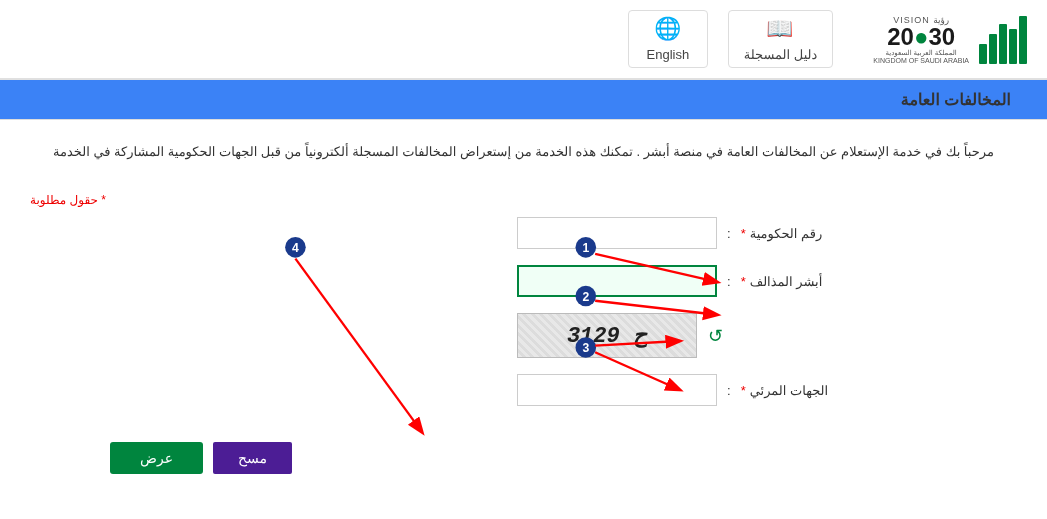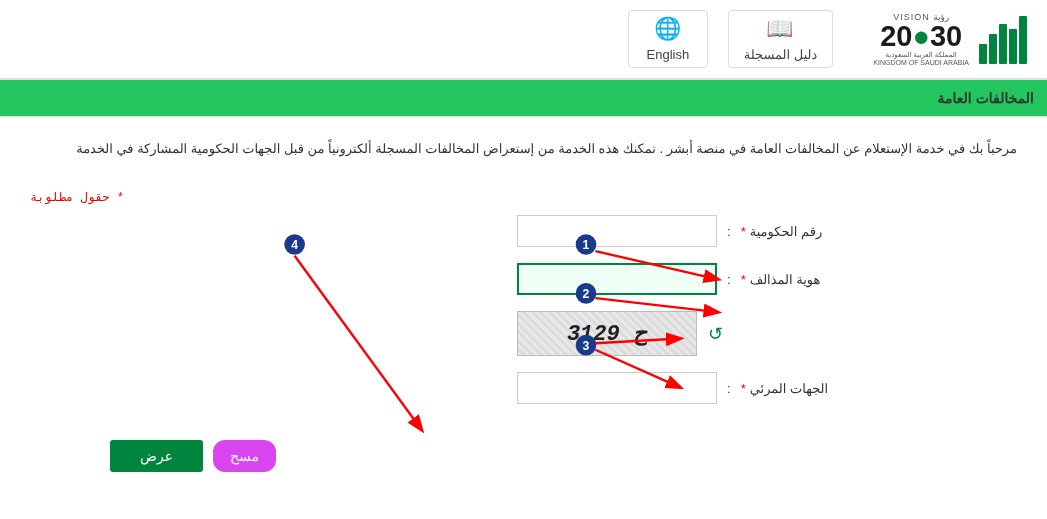--- a/index.html
+++ b/index.html
@@ -32,21 +32,21 @@
       align-items: center;
       font-size: 10px;
       color: #333;
     }
     .vision-logo .vision-text {
       font-size: 9px;
       color: #555;
       letter-spacing: 1px;
     }
     .vision-logo .year {
-      font-size: 29px;
+      font-size: 24px;
       font-weight: bold;
       color: #1a1a1a;
       line-height: 1;
     }
     .vision-logo .year span {
       color: #00853e;
     }
     .vision-logo .kingdom {
       font-size: 7px;
       color: #555;
@@ -80,52 +80,51 @@
       font-size: 13px;
       min-width: 80px;
     }
     .nav-icon {
       font-size: 22px;
       color: #00853e;
     }
 
     
     .page-title-bar {
-      background: #22c55e;
+      background: #3b82f6;
       border-bottom: 1px solid #ddd;
-      padding: 10px 13px;
+      padding: 10px 36px;
       text-align: right;
-      font-size: 14px;
+      font-size: 16px;
       font-weight: bold;
       color: #333;
       direction: rtl;
     }
 
     
     .main-content {
       padding: 20px 30px;
       direction: rtl;
     }
     .welcome-text {
       font-size: 13px;
       color: #333;
-      text-align: right;
+      text-align: center;
       margin-bottom: 30px;
       line-height: 1.8;
     }
     .required-note {
       color: #e00;
       font-size: 12px;
       text-align: right;
       margin-bottom: 10px;
       display: flex;
       align-items: center;
       justify-content: flex-end;
       gap: 4px;
-      font-family: Liberation Mono, monospace;
     }
 
     
     .form-container {
       display: flex;
       direction: rtl;
       position: relative;
     }
     .form-fields {
       flex: 1;
@@ -216,27 +215,27 @@
       background: #00853e;
       color: #fff;
       border: none;
       padding: 0 30px;
       font-size: 14px;
       cursor: pointer;
       border-radius: 3px;
       font-family: inherit;
     }
     .btn-clear {
-      background: #d946ef;
+      background: #4c1d95;
       color: #fff;
       border: none;
-      padding: 8px 17px;
+      padding: 8px 25px;
       font-size: 14px;
       cursor: pointer;
-      border-radius: 12px;
+      border-radius: 2px;
       font-family: inherit;
     }
 
     
     .form-wrapper {
       position: relative;
       min-height: 280px;
     }
 
     
@@ -308,21 +307,21 @@
           <span class="form-label">
             <span>رقم الحكومية</span>
             <span class="req-star"> *</span>
           </span>
           <span class="colon">:</span>
           <input type="text" class="form-input" style="">
         </div>
 
         <div class="form-row">
           <span class="form-label">
-            <span>هوية المذالف</span>
+            <span>أبشر المذالف</span>
             <span class="req-star"> *</span>
           </span>
           <span class="colon">:</span>
           <input type="text" class="form-input active-input" style="">
         </div>
 
         <div class="captcha-row">
           <span class="captcha-refresh">↺</span>
           <div class="captcha-image">
             <span>ح 3129</span>

